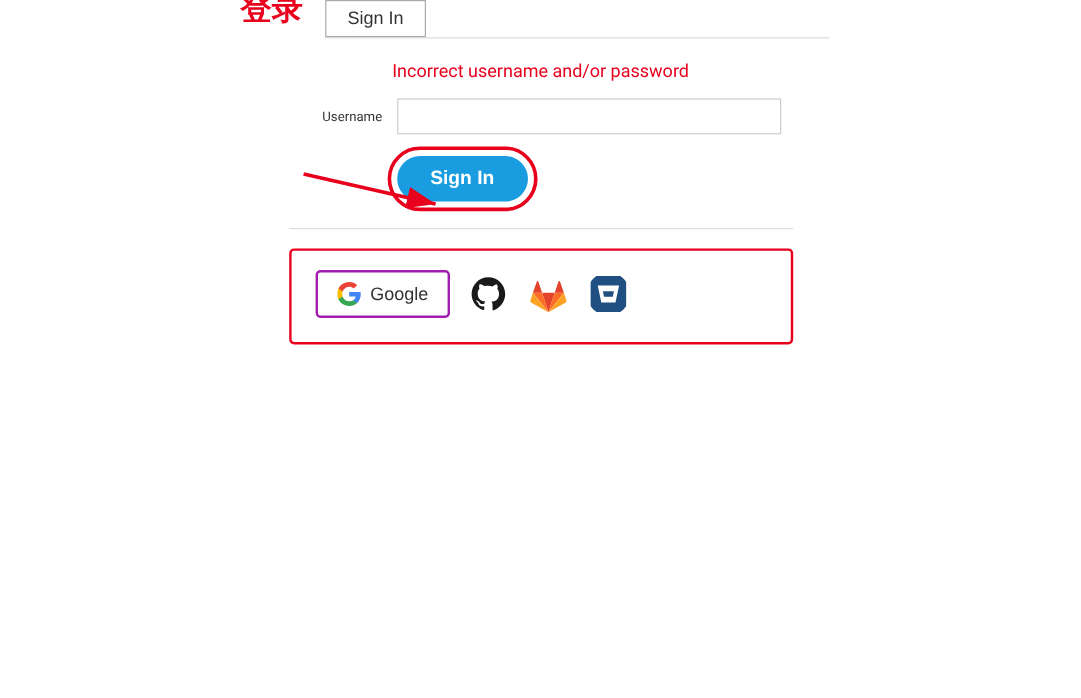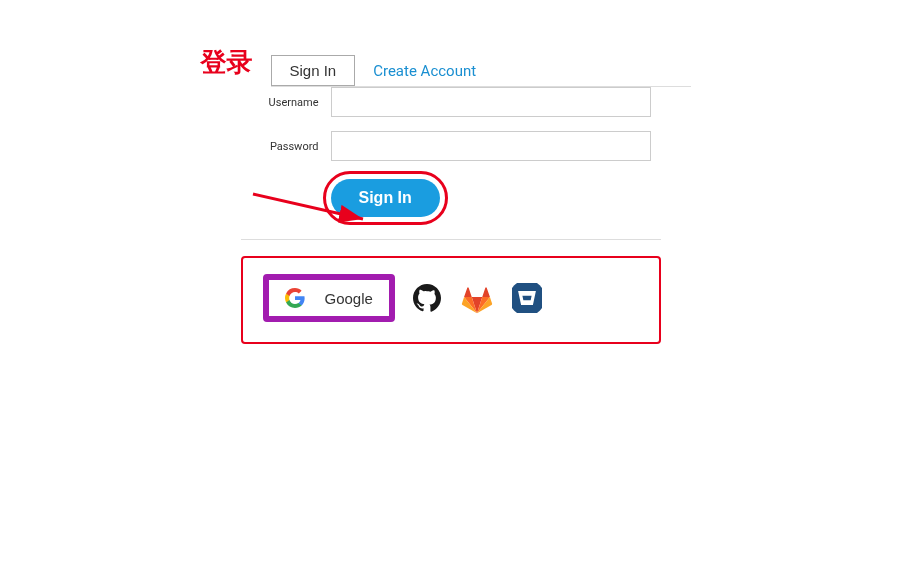--- a/index.html
+++ b/index.html
@@ -9,21 +9,20 @@
       width: 901px;
       height: 582px;
       overflow: hidden;
       position: relative;
     }
 
     .page-wrapper {
       display: flex;
       justify-content: center;
       align-items: flex-start;
-      padding-top: 55px;
       width: 100%;
     }
 
     .form-container {
       width: 480px;
       position: relative;
     }
 
     
     .chinese-label {
@@ -168,22 +167,22 @@
 
     .social-buttons {
       display: flex;
       align-items: center;
       gap: 14px;
     }
 
     .google-btn {
       display: flex;
       align-items: center;
-      gap: 20px;
-      border: 6px solid #a21caf;
+      gap: 8px;
+      border: 2px solid #a21caf;
       border-radius: 4px;
       padding: 8px 16px;
       background: #fff;
       cursor: pointer;
       font-size: 15px;
       color: #333;
     }
 
     .google-icon {
       width: 20px;
@@ -216,32 +215,28 @@
 </head>
 <body>
 
 <div class="page-wrapper">
   <div class="form-container">
 
     <div class="chinese-label">登录</div>
 
     <div class="tabs-row">
       <button class="tab-signin">Sign In</button>
-      <a class="tab-create">Create Account</a>
-    </div>
-
+    </div>
+
+    <div class="error-message">Incorrect username and/or password</div>
 
     <div class="form-fields">
       <div class="field-row">
         <label class="field-label">Username</label>
         <input class="field-input" type="text" style="">
-      </div>
-      <div class="field-row">
-        <label class="field-label">Password</label>
-        <input class="field-input" type="password" style="">
       </div>
     </div>
 
     <div class="actions-row">
 
       <svg class="arrow-container" viewBox="0 0 140 45" xmlns="http://www.w3.org/2000/svg" style="position:absolute;left:2px;top:5px;width:140px;height:45px;">
         <defs>
           <marker id="arrowhead" markerWidth="8" markerHeight="6" refX="8" refY="3" orient="auto">
             <polygon points="0 0, 8 3, 0 6" fill="#e8001c"></polygon>
           </marker>

